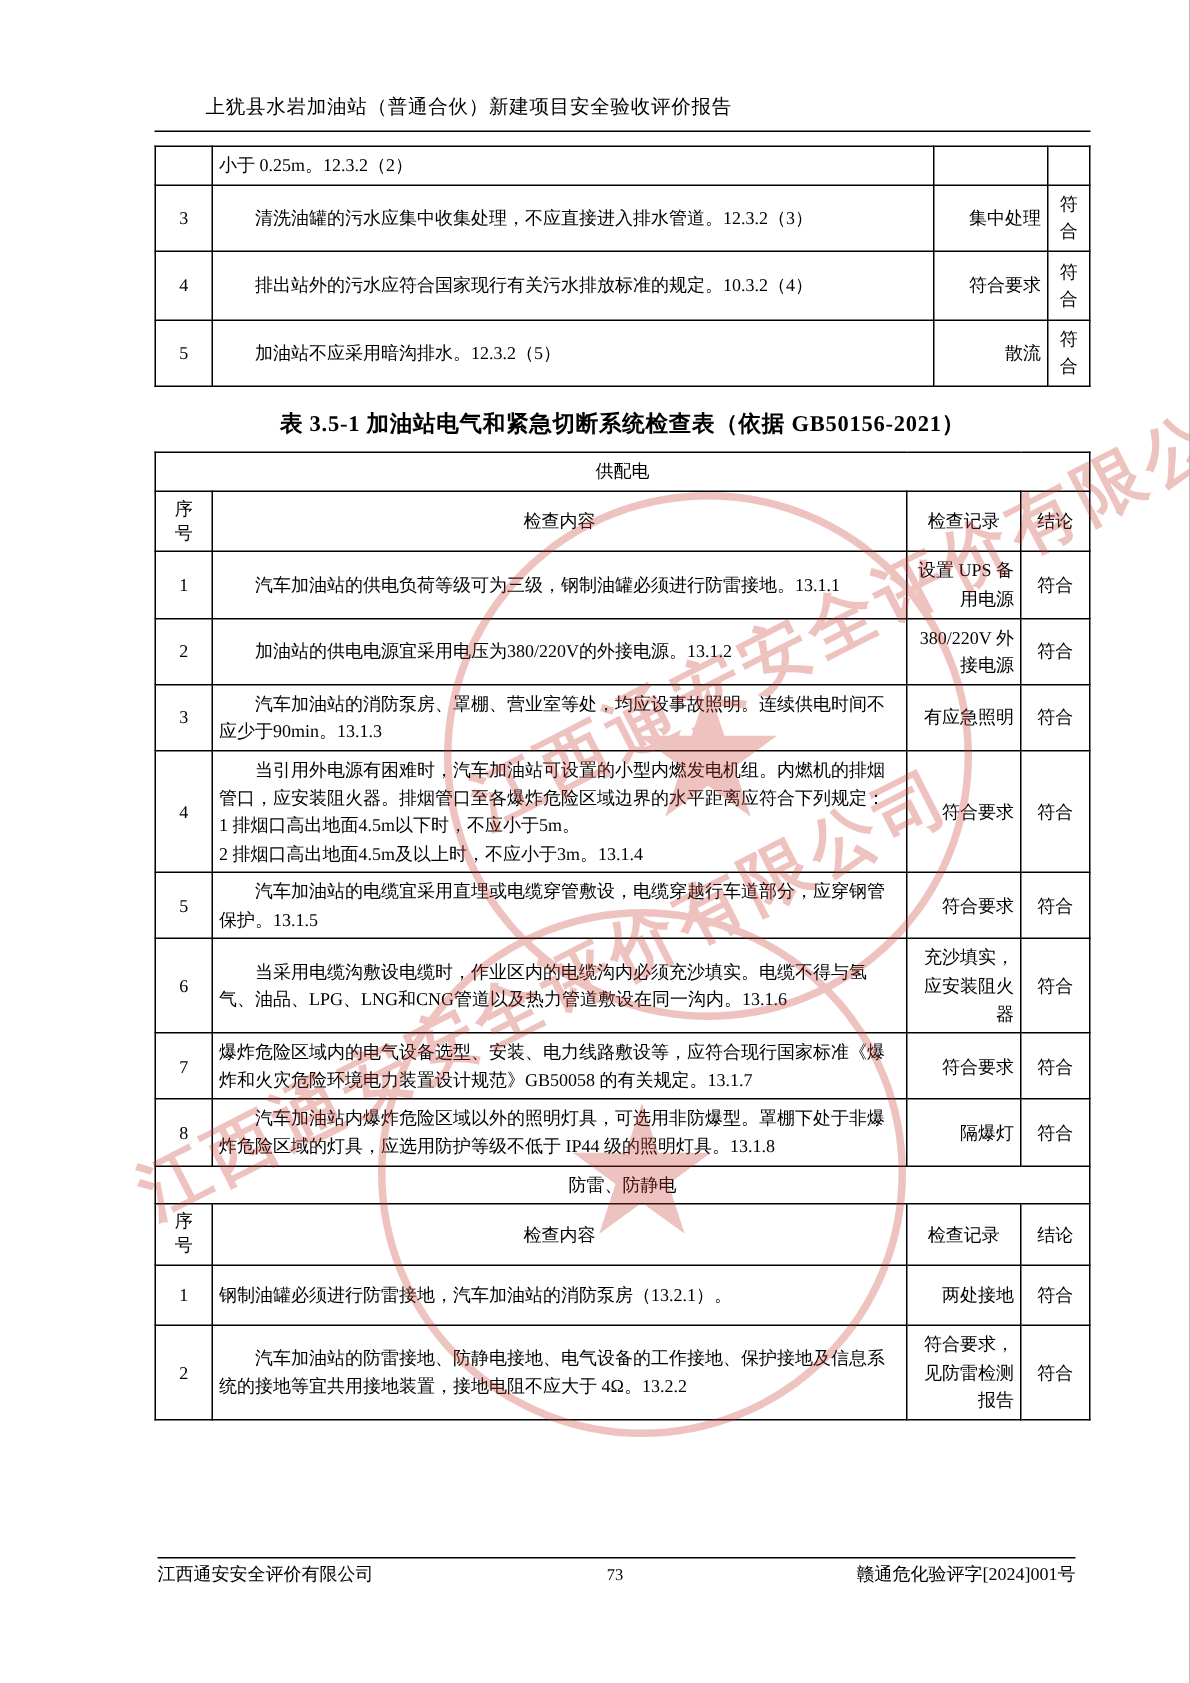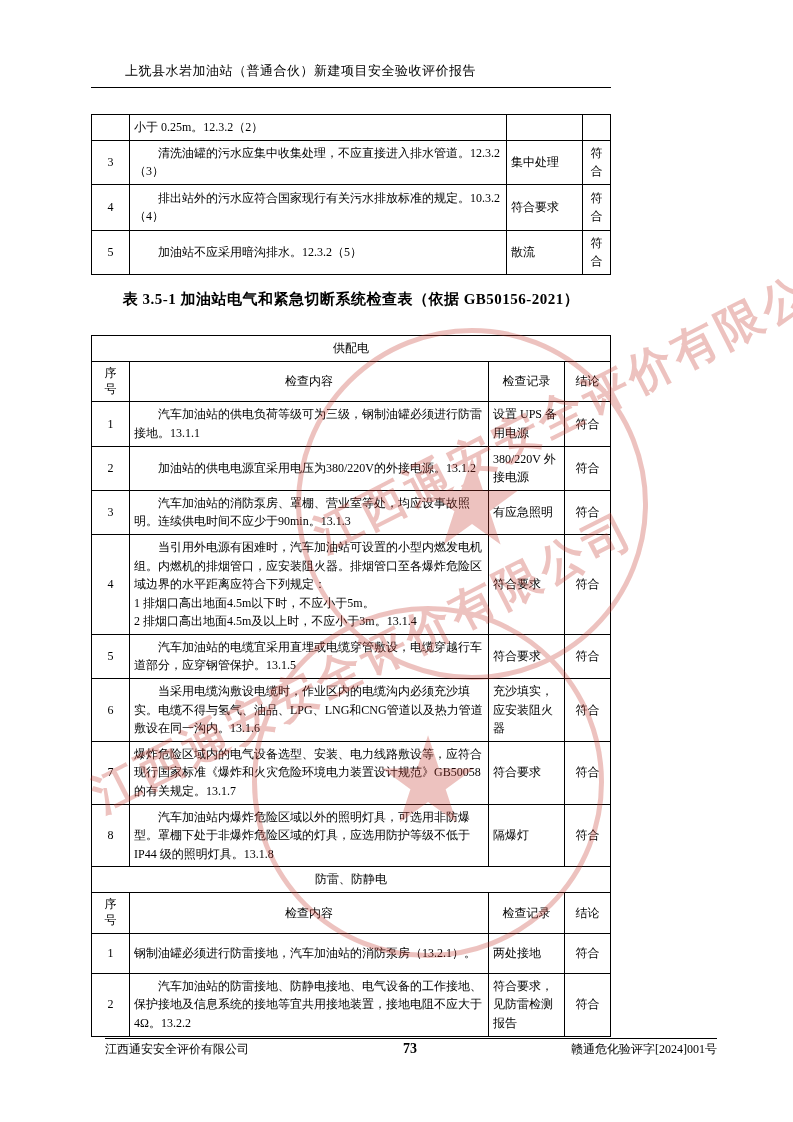--- a/index.html
+++ b/index.html
@@ -8,51 +8,51 @@
     position: relative;
     width: 793px; height: 1122px;
     margin: 0 auto;
     background: #fff;
     font-family: "Liberation Serif", "DejaVu Serif", serif;
     color: #000;
     overflow: hidden;
   }
   .content {
     position: absolute;
-    left: 91px; top: 56px;
-    width: 520px;
+    left: 103px; top: 56px;
+    width: 624px;
     z-index: 1;
   }
   
   .doc-header {
     font-size: 13px;
     letter-spacing: 0.5px;
     padding: 6px 0 7px 34px;
     border-bottom: 1px solid #000;
   }
   
   table.doc-table {
     width: 100%;
     border-collapse: collapse;
     table-layout: fixed;
-    margin-top: 26px;
+    margin-top: 9px;
     font-size: 12px;
     line-height: 1.55;
   }
   table.doc-table td, table.doc-table th {
     border: 1px solid #000;
     padding: 3px 4px;
     vertical-align: middle;
     font-weight: normal;
   }
   .c-seq   { text-align: center; }
   .c-content { text-align: left; }
   .c-content.indent { text-indent: 2em; }
   .c-content.multiline { white-space: pre-line; }
-  .c-record { text-align: left; }
+  .c-record { text-align: right; }
   .c-concl  { text-align: center; word-break: break-all; }
   .bold-row { font-weight: bold; }
   .band-title td {
     text-align: center;
     font-weight: bold;
     padding: 2px 4px;
   }
   .head-row th { text-align: center; font-weight: bold; }
   .head-row { height: 40px; }
   .char-col { display: inline-block; width: 1.1em; word-break: break-all; line-height: 1.35; }
@@ -74,21 +74,21 @@
   .doc-footer {
     position: absolute;
     left: 105px; width: 612px;
     top: 1038px;
     border-top: 1px solid #000;
     font-size: 12px;
     padding-top: 2px;
     z-index: 1;
   }
   .footer-row { display: flex; justify-content: space-between; align-items: baseline; }
-  .footer-page { font-size: 14px; font-weight: bold; }
+  .footer-page { font-size: 11px; }
   
   .watermark {
     position: absolute; inset: 0;
     pointer-events: none;
     z-index: 5;
     color: #c43a2e;
     opacity: 0.30;
   }
   .seal {
     position: absolute;

